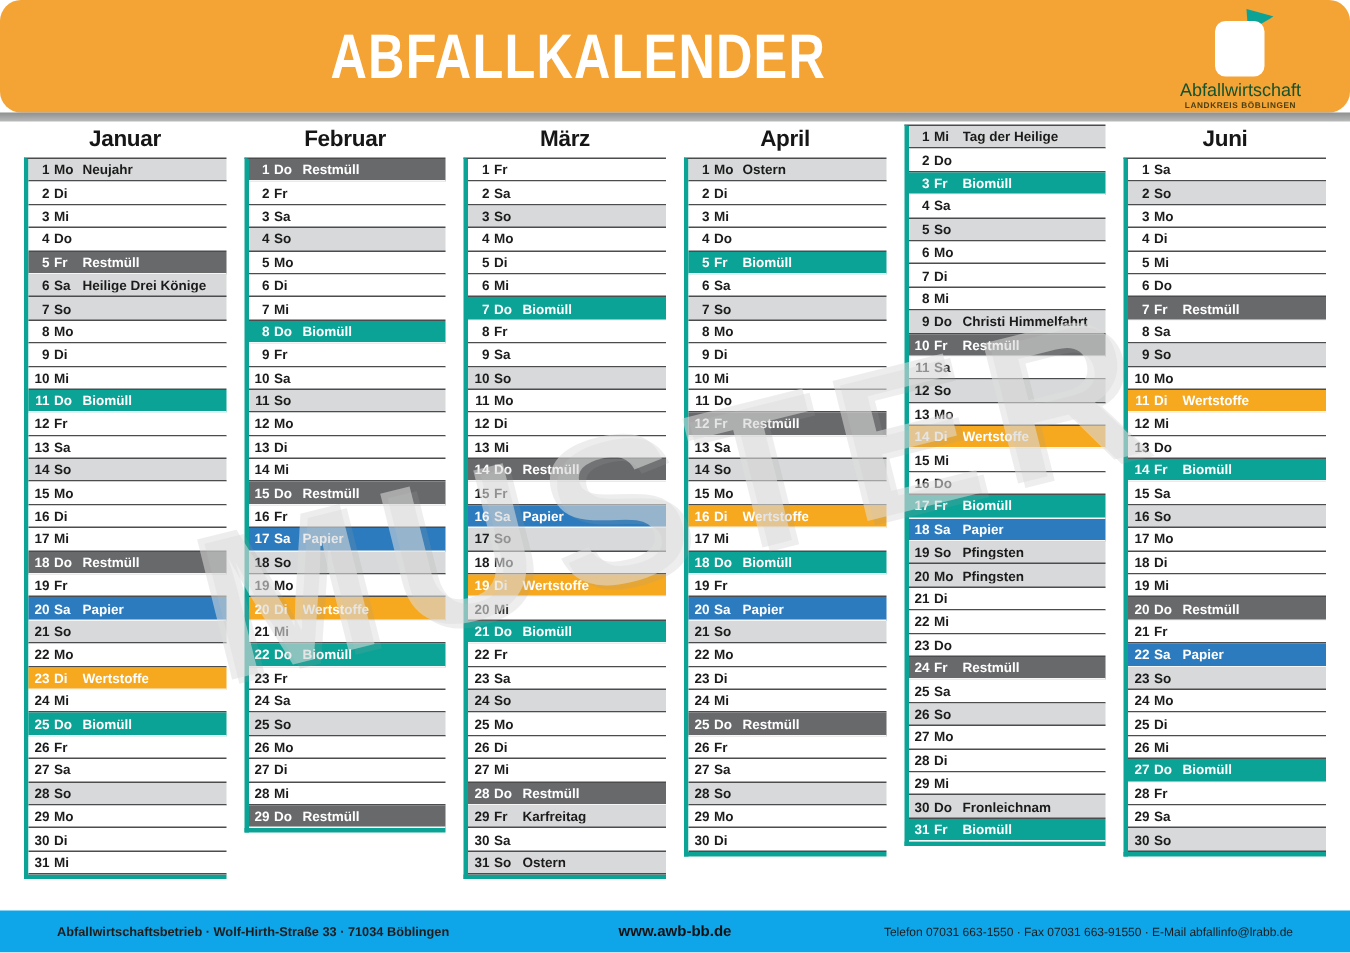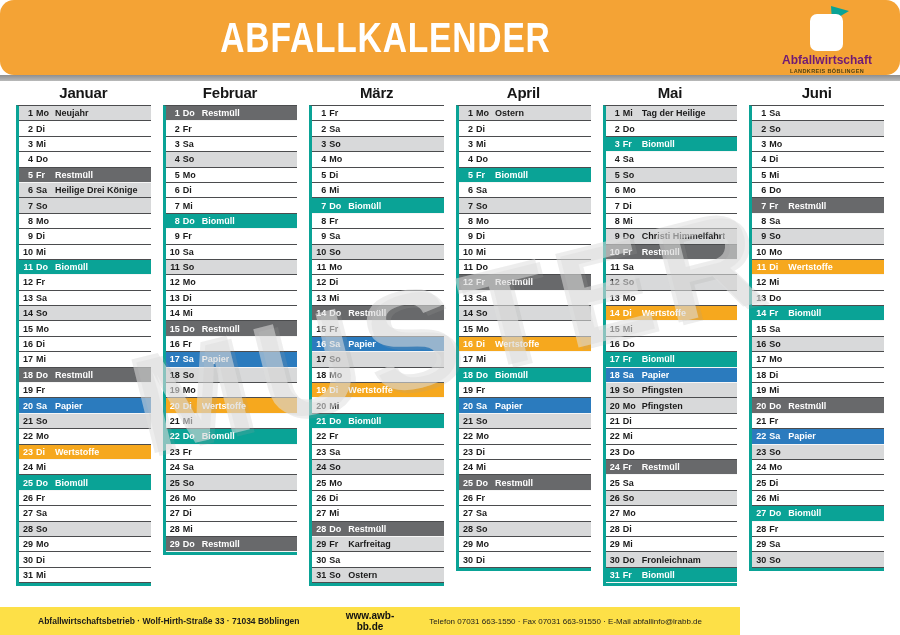--- a/index.html
+++ b/index.html
@@ -8,41 +8,41 @@
   
   .header{position:absolute;left:0;top:0;width:900px;height:75px;background:#F4A335;border-radius:14px;}
   .header-title{position:absolute;left:0;top:14px;width:770px;text-align:center;color:#ffffff;
        font-weight:bold;font-size:42px;letter-spacing:1px;}
   .header-title span{display:inline-block;transform:scaleX(0.8);transform-origin:center;}
   .gray-band{position:absolute;left:0;top:75px;width:900px;height:6px;
        background:linear-gradient(#8e8f90,#b9baba);}
   
   .logo{position:absolute;right:18px;top:6px;width:110px;text-align:center;}
   .logo svg{display:block;margin:0 auto;}
-  .logo-brand{color:#701a75;font-weight:bold;font-size:12px;margin-top:1px;}
+  .logo-brand{color:#14532d;font-weight:normal;font-size:12px;margin-top:1px;}
   .logo-sub{color:#4c3f10;font-weight:bold;font-size:5.5px;letter-spacing:.4px;margin-top:1px;}
   
   .months{position:absolute;left:16px;top:83px;width:868px;display:flex;gap:12px;}
   .month{flex:1 1 0;min-width:0;}
   .month-title{text-align:center;font-size:15px;font-weight:bold;color:#161616;
        margin:1px 0 4px 0;letter-spacing:-0.2px;}
   .rows{border-left:3px solid #0AA396;border-top:1px solid #4b4c4e;border-bottom:3px solid #0AA396;}
   .row{height:14.4px;display:flex;align-items:center;border-bottom:1px solid #4b4c4e;
        background:#ffffff;font-size:9px;font-weight:bold;color:#1b1b1b;}
   .row.gray{background:#D8D9DA;}
   .row.waste{color:#ffffff;border-bottom-color:#f6f6f6;}
   .num{width:14px;text-align:right;flex:none;}
   .wd{margin-left:3px;width:16px;flex:none;}
   .lbl{margin-left:3px;white-space:nowrap;overflow:hidden;}
   
   .watermark{position:absolute;left:50%;top:330px;transform:translate(-50%,-50%) rotate(-14deg);
        font-size:140px;font-weight:bold;letter-spacing:10px;color:rgba(222,222,222,0.55);
        text-shadow:4px 4px 0 rgba(160,160,160,0.18);pointer-events:none;white-space:nowrap;z-index:5;}
   
-  .footer{position:absolute;left:0;top:607px;width:740px;height:28px;background:#fde047;
+  .footer{position:absolute;left:0;top:607px;width:900px;height:28px;background:#0ea5e9;
        display:flex;align-items:center;}
   .footer-left{margin-left:38px;width:330px;color:#1d1d1b;}
   .footer-address{font-size:8.5px;font-weight:bold;line-height:11px;}
   .footer-hours{font-size:7.8px;line-height:10px;}
   .footer-center{flex:1;text-align:center;font-size:10px;font-weight:bold;color:#111111;}
   .footer-right{margin-right:38px;width:330px;text-align:right;font-size:8px;color:#1d1d1b;}
 </style>
 </head>
 <body>
 
@@ -592,21 +592,20 @@
           <span class="num">29</span>
           <span class="wd">Mo</span>
         </div>
         <div class="row">
           <span class="num">30</span>
           <span class="wd">Di</span>
         </div>
       </div>
     </div>
     <div class="month">
-      <div class="month-title">Mai</div>
       <div class="rows">
         <div class="row gray">
           <span class="num">1</span>
           <span class="wd">Mi</span>
           <span class="lbl">Tag der Heilige</span>
         </div>
         <div class="row">
           <span class="num">2</span>
           <span class="wd">Do</span>
         </div>

